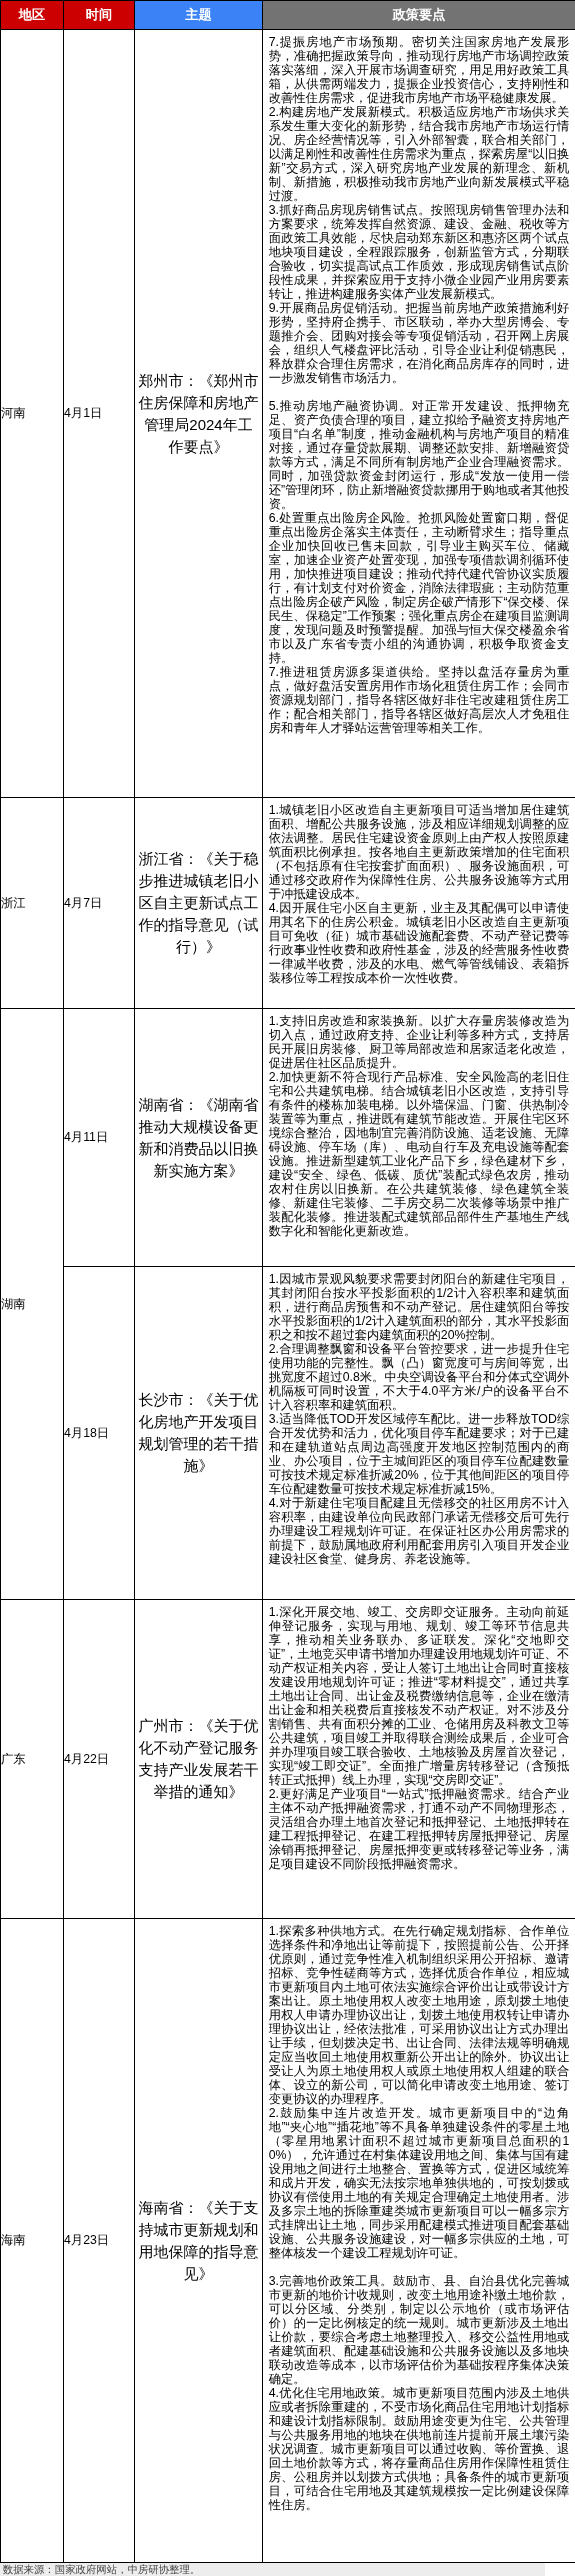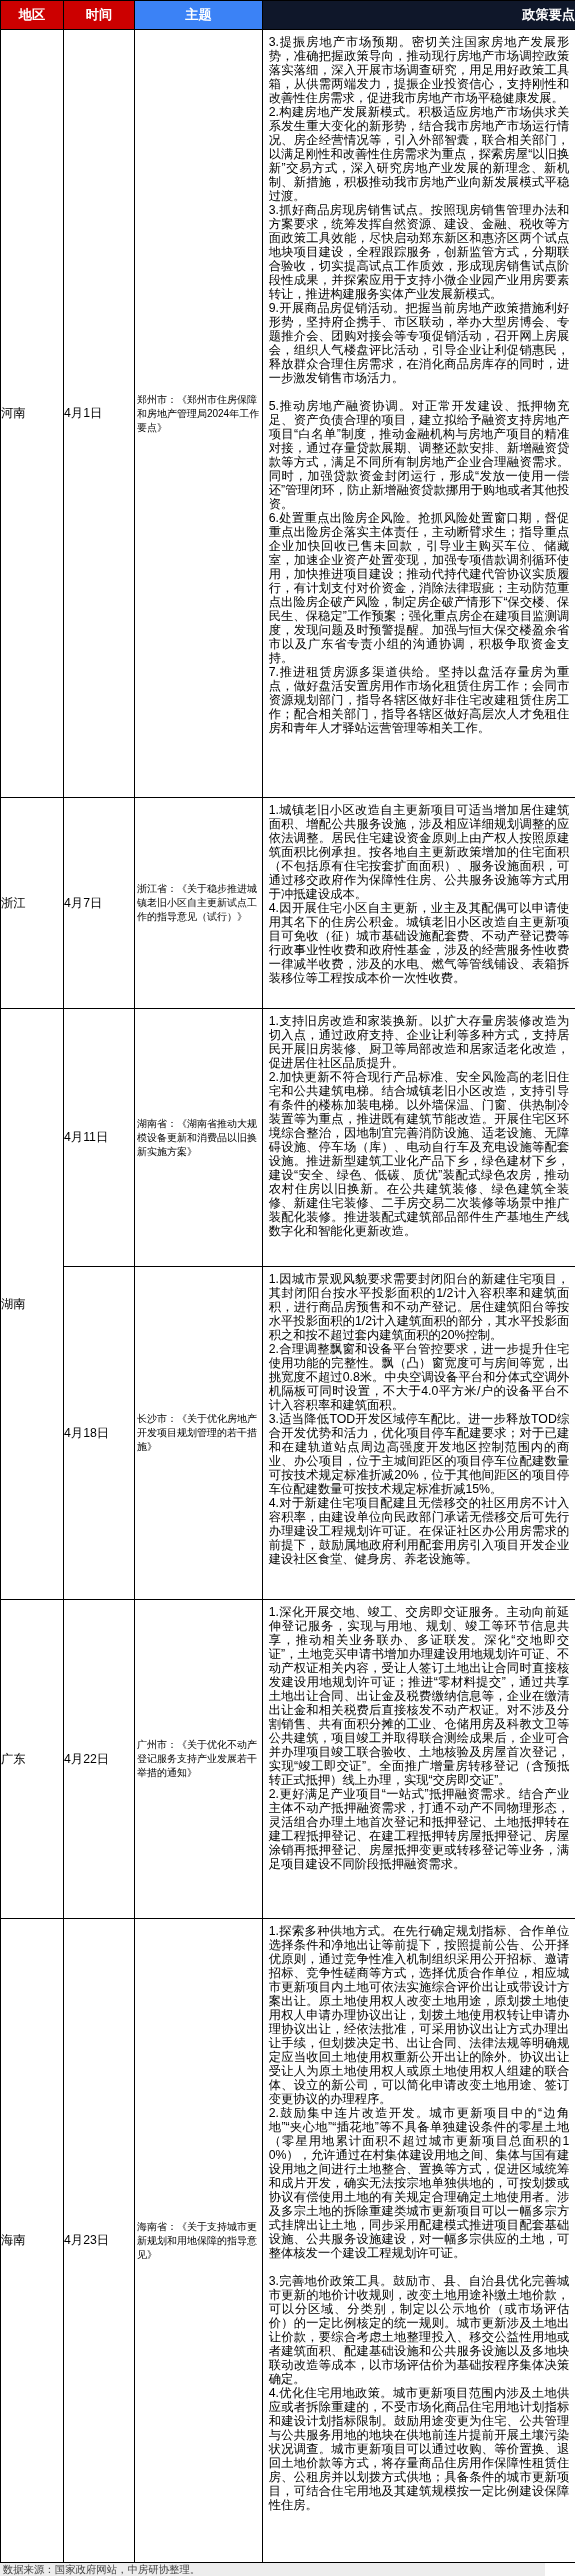--- a/index.html
+++ b/index.html
@@ -1,21 +1,21 @@
 <!DOCTYPE html>
 <html style="font-size:15px"><head>
 <meta charset="utf-8">
 <style>
   html,body{margin:0;padding:0;background:#ffffff;}
   body{width:575px;font-family:"Liberation Sans","DejaVu Sans",sans-serif;color:#000;}
   table{width:575px;border-collapse:collapse;table-layout:fixed;background:#fff;border-radius:6px;}
   td,th{border:0.9px solid #000;padding:0;box-sizing:border-box;}
   th{background:#cc0000;color:#fff;font-size:13.2px;font-weight:bold;height:29px;text-align:center;}
   td.region,td.date{text-align:left;vertical-align:middle;font-size:12.3px;}
-  td.topic{vertical-align:middle;font-size:10px;padding:1.9px 1.9px;line-height:14px;}
+  td.topic{text-align:center;vertical-align:middle;font-size:15px;padding:1.9px 1.9px;line-height:22px;}
   td.points{vertical-align:top;padding:4.7px 5.7px 3.8px 5.7px;}
   td.points p{margin:0;font-size:12.3px;line-height:14px;text-align:justify;word-break:break-all;}
   td.points p.gap{height:14px;}
   tr.row-0{height:768px;}
   tr.row-1{height:211px;}
   tr.row-2{height:258px;}
   tr.row-3{height:333px;}
   tr.row-4{height:319px;}
   tr.row-5{height:644px;}
   .footer{width:545px;height:14px;background:#ededed;font-size:10.4px;line-height:14px;color:#444;padding-left:2.8px;box-sizing:border-box;white-space:nowrap;overflow:hidden;}
@@ -28,30 +28,30 @@
     <col style="width:63px">
     <col style="width:71px">
     <col style="width:128px">
     <col style="width:313px">
   </colgroup>
   <thead>
     <tr>
       <th style="background: rgb(204, 0, 0); color: rgb(255, 255, 255);">地区</th>
       <th style="background: rgb(204, 0, 0); color: rgb(255, 255, 255);">时间</th>
       <th style="background: #3b82f6; color: rgb(255, 255, 255);">主题</th>
-      <th style="background: #0f172a; color: rgb(255, 255, 255); text-align: right;">政策要点</th>
+      <th style="background: #737373; color: rgb(255, 255, 255);">政策要点</th>
     </tr>
   </thead>
   <tbody>
       <tr class="row-0">
         <td class="region" rowspan="1">河南</td>
         <td class="date">4月1日</td>
         <td class="topic">郑州市：《郑州市住房保障和房地产管理局2024年工作要点》</td>
         <td class="points">
-          <p>3.提振房地产市场预期。密切关注国家房地产发展形势，准确把握政策导向，推动现行房地产市场调控政策落实落细，深入开展市场调查研究，用足用好政策工具箱，从供需两端发力，提振企业投资信心，支持刚性和改善性住房需求，促进我市房地产市场平稳健康发展。</p>
+          <p>7.提振房地产市场预期。密切关注国家房地产发展形势，准确把握政策导向，推动现行房地产市场调控政策落实落细，深入开展市场调查研究，用足用好政策工具箱，从供需两端发力，提振企业投资信心，支持刚性和改善性住房需求，促进我市房地产市场平稳健康发展。</p>
           <p>2.构建房地产发展新模式。积极适应房地产市场供求关系发生重大变化的新形势，结合我市房地产市场运行情况、房企经营情况等，引入外部智囊，联合相关部门，以满足刚性和改善性住房需求为重点，探索房屋“以旧换新”交易方式，深入研究房地产业发展的新理念、新机制、新措施，积极推动我市房地产业向新发展模式平稳过渡。</p>
           <p>3.抓好商品房现房销售试点。按照现房销售管理办法和方案要求，统筹发挥自然资源、建设、金融、税收等方面政策工具效能，尽快启动郑东新区和惠济区两个试点地块项目建设，全程跟踪服务，创新监管方式，分期联合验收，切实提高试点工作质效，形成现房销售试点阶段性成果，并探索应用于支持小微企业园产业用房要素转让，推进构建服务实体产业发展新模式。</p>
           <p>9.开展商品房促销活动。把握当前房地产政策措施利好形势，坚持府企携手、市区联动，举办大型房博会、专题推介会、团购对接会等专项促销活动，召开网上房展会，组织人气楼盘评比活动，引导企业让利促销惠民，释放群众合理住房需求，在消化商品房库存的同时，进一步激发销售市场活力。</p>
           <p class="gap"></p>
           <p>5.推动房地产融资协调。对正常开发建设、抵押物充足、资产负债合理的项目，建立拟给予融资支持房地产项目“白名单”制度，推动金融机构与房地产项目的精准对接，通过存量贷款展期、调整还款安排、新增融资贷款等方式，满足不同所有制房地产企业合理融资需求。同时，加强贷款资金封闭运行，形成“发放一使用一偿还”管理闭环，防止新增融资贷款挪用于购地或者其他投资。</p>
           <p>6.处置重点出险房企风险。抢抓风险处置窗口期，督促重点出险房企落实主体责任，主动断臂求生；指导重点企业加快回收已售未回款，引导业主购买车位、储藏室，加速企业资产处置变现，加强专项借款调剂循环使用，加快推进项目建设；推动代持代建代管协议实质履行，有计划支付对价资金，消除法律瑕疵；主动防范重点出险房企破产风险，制定房企破产情形下“保交楼、保民生、保稳定”工作预案；强化重点房企在建项目监测调度，发现问题及时预警提醒。加强与恒大保交楼盈余省市以及广东省专责小组的沟通协调，积极争取资金支持。</p>
           <p>7.推进租赁房源多渠道供给。坚持以盘活存量房为重点，做好盘活安置房用作市场化租赁住房工作；会同市资源规划部门，指导各辖区做好非住宅改建租赁住房工作；配合相关部门，指导各辖区做好高层次人才免租住房和青年人才驿站运营管理等相关工作。</p>
         </td>
       </tr>
       <tr class="row-1">

